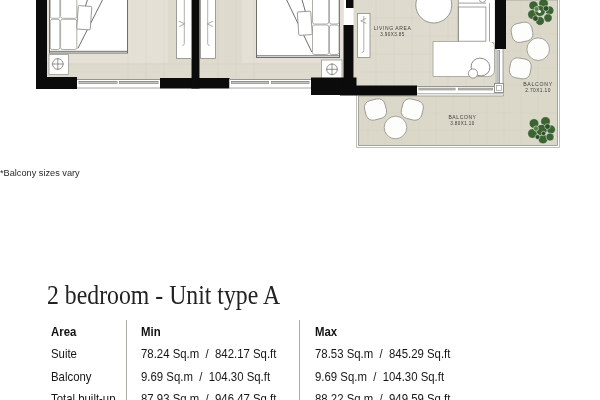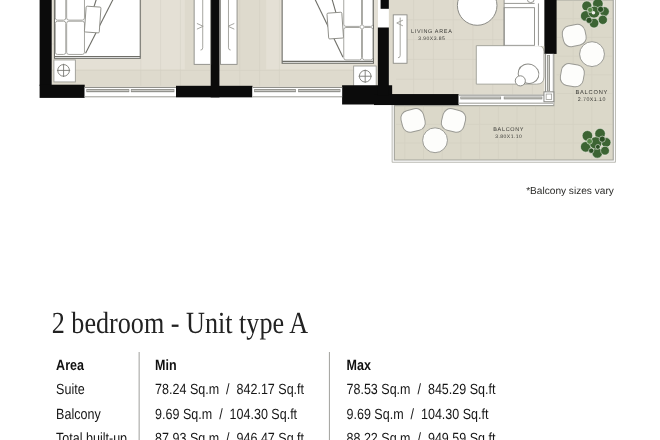--- a/index.html
+++ b/index.html
@@ -1,18 +1,18 @@
 <!DOCTYPE html>
 <html><head>
 <meta charset="utf-8">
 <style>
   html,body{margin:0;padding:0;background:#ffffff;width:600px;height:400px;overflow:hidden;}
   body{font-family:"Liberation Sans", sans-serif;position:relative;}
   #plan{position:absolute;left:0;top:0;}
-  .note{position:absolute;left:0;top:168px;width:558px;text-align:right;
+  .note{position:absolute;left:0;top:168px;width:558px;text-align:left;
         font-size:9.2px;color:#2a2a28;letter-spacing:0;}
   h1{position:absolute;left:47px;top:279px;margin:0;font-family:"Liberation Serif", serif;
      font-weight:400;font-size:28px;color:#222;letter-spacing:0px;transform-origin:left top;transform:scaleX(0.849);}
   .vline{position:absolute;top:319.5px;width:1px;height:80.5px;background:#a9a9a5;}
   .cell{position:absolute;font-size:13.4px;color:#161616;white-space:pre;
         transform:scaleX(0.85);transform-origin:left top;}
   .hd{font-weight:bold;color:#111;}
 </style>
 </head>
 <body>

